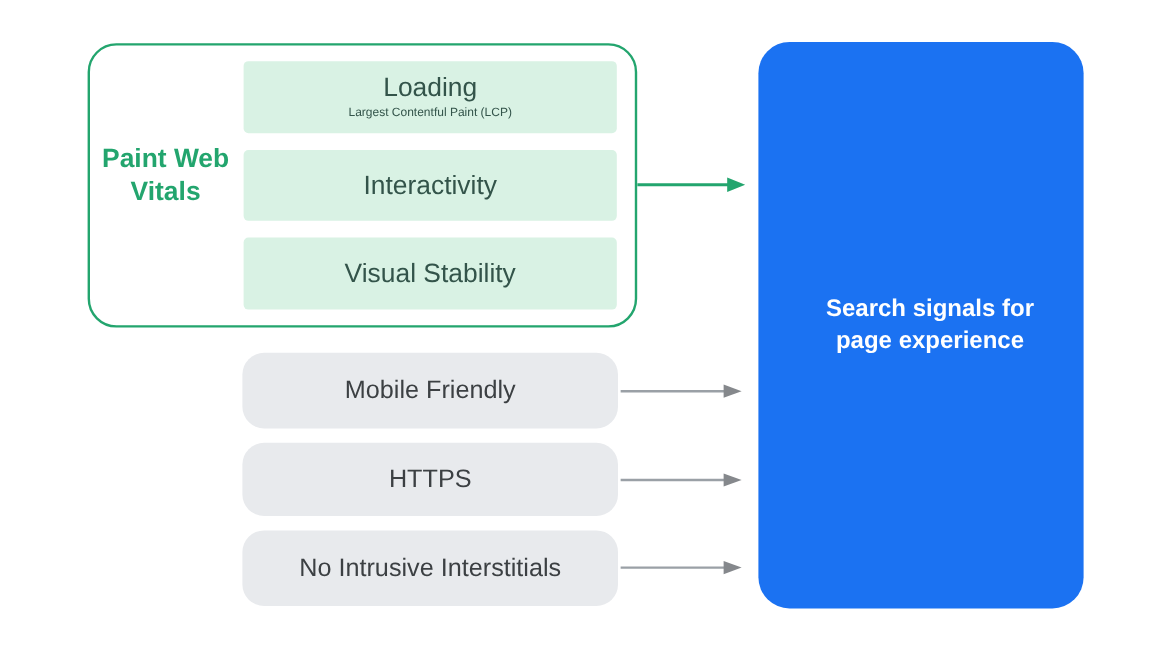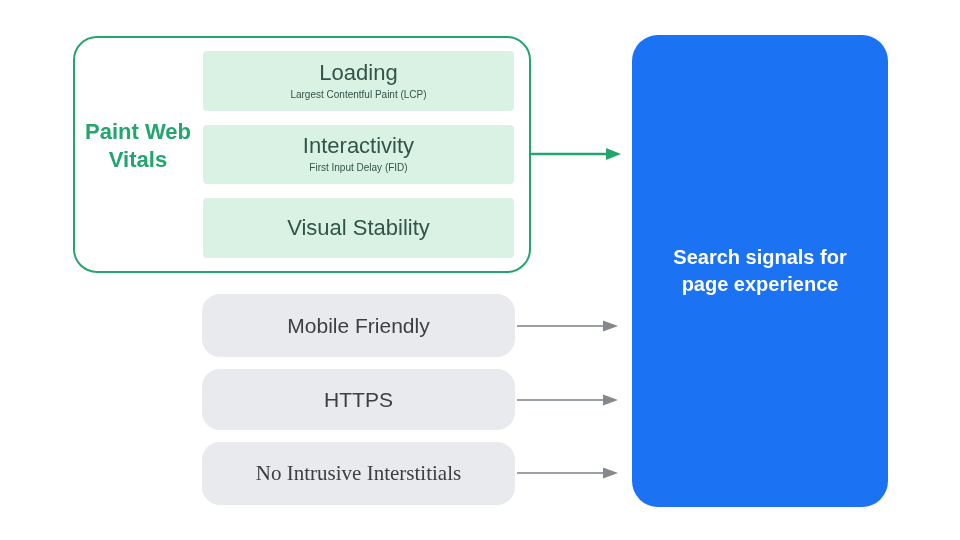--- a/index.html
+++ b/index.html
@@ -53,32 +53,32 @@
   .pill.gray{
     left:202px;width:313px;border-radius:18px;
     background:var(--color-gray-fill,#E8EAED);
   }
   .pill.gray .pill-title{
     font-size:21px;line-height:25px;font-weight:500;
     color:var(--color-gray-text,#3C4043);
   }
   .pill-signal-1{top:294px;height:63px;}
   .pill-signal-2{top:369px;height:61px;}
-  .pill-signal-3{top:442px;height:63px;font-family:Liberation Serif, serif;}
+  .pill-signal-3{top:442px;height:63px;}
   
   .arrow{position:absolute;display:block;}
   .arrow-green-line{stroke:var(--color-green,#23A56E);stroke-width:2.5;}
   .arrow-green-head{fill:var(--color-green,#23A56E);}
   .arrow-gray-line{stroke:var(--color-arrow-gray,#9AA0A6);stroke-width:2;}
   .arrow-gray-head{fill:var(--color-arrowhead-gray,#85888C);}
   
   .result-box{
     position:absolute;left:632px;top:35px;width:256px;height:472px;
     border-radius:26px;background:var(--color-blue,#1B72F2);
-    display:flex;align-items:center;justify-content:center;
+    display:flex;align-items:center;justify-content:center;padding-left:15px;
   }
   .result-label{
     width:175px;text-align:center;
     font-size:20px;line-height:27px;font-weight:700;
     color:var(--color-white-text,#FFFFFF);
   }
 </style>
 </head>
 <body>
 
@@ -87,21 +87,20 @@
   <div class="cwv-group">
     <div class="cwv-label">Paint Web Vitals</div>
 
     <div class="pill mint pill-vital-1">
       <div class="pill-title">Loading</div>
       <div class="pill-subtitle">Largest Contentful Paint (LCP)</div>
     </div>
 
     <div class="pill mint pill-vital-2">
       <div class="pill-title">Interactivity</div>
-      <div class="pill-subtitle">First Input Delay (FID)</div>
     </div>
 
     <div class="pill mint pill-vital-3">
       <div class="pill-title">Visual Stability</div>
     </div>
   </div>
 
   <div class="pill gray pill-signal-1">
     <div class="pill-title">Mobile Friendly</div>
   </div>

